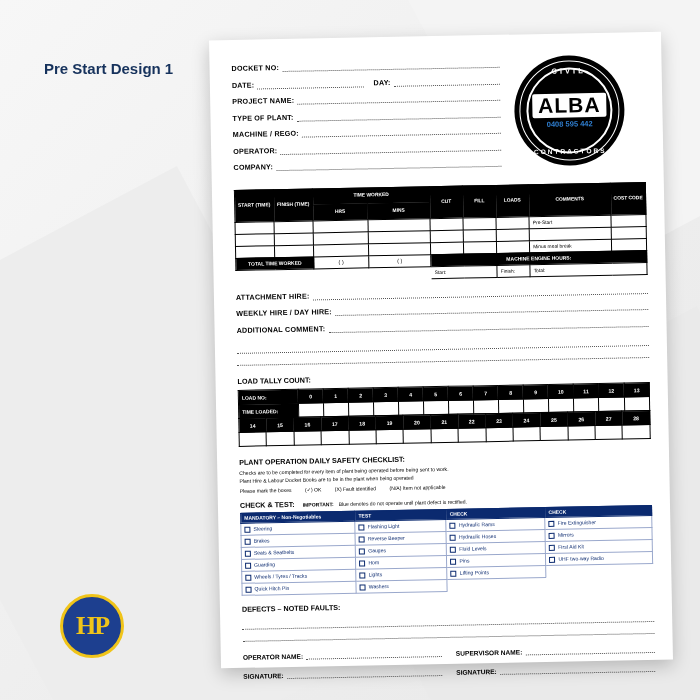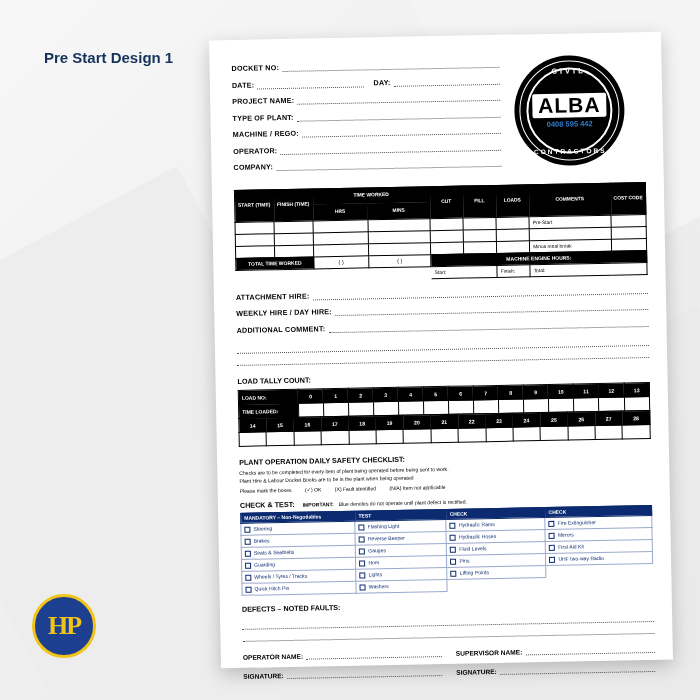--- a/index.html
+++ b/index.html
@@ -11,24 +11,24 @@
   }
   
   .bg-wrap{position:absolute;inset:0;background:linear-gradient(135deg,#f7f7f7 0%,#eeeeee 55%,#e9e9e9 100%);}
   .bg-diag1{position:absolute;left:-40px;top:220px;width:360px;height:520px;background:#ededed;transform:rotate(-28deg);}
   .bg-diag2{position:absolute;right:-120px;top:380px;width:420px;height:420px;background:#eaeaea;transform:rotate(-28deg);}
   .bg-diag3{position:absolute;right:-60px;top:-120px;width:300px;height:360px;background:#f4f4f4;transform:rotate(-28deg);}
 
   
   .brand{position:absolute;left:44px;top:38px;}
   .brand .title{font-size:36px;font-weight:bold;color:#16325c;letter-spacing:.5px;line-height:1;}
-  .brand .sub{margin-top:11px;font-size:15px;font-weight:bold;color:#16325c;}
-
-  
-  .logo{position:absolute;left:32px;bottom:42px;width:58px;height:58px;border-radius:50%;
+  .brand .sub{margin-top:22px;font-size:15px;font-weight:bold;color:#16325c;}
+
+  
+  .logo{position:absolute;left:60px;bottom:42px;width:58px;height:58px;border-radius:50%;
         background:#1d3f8f;border:3px solid #f0c419;display:flex;align-items:center;justify-content:center;}
   .logo .mark{font-size:26px;font-weight:bold;color:#f0c419;font-family:"Liberation Serif",serif;letter-spacing:-2px;}
 
   
   .paper{
     position:absolute;left:215px;top:36px;width:452px;height:628px;background:#ffffff;
     box-shadow:0 6px 18px rgba(0,0,0,.22);
     transform:rotate(-1.1deg);
     padding:0;
   }

